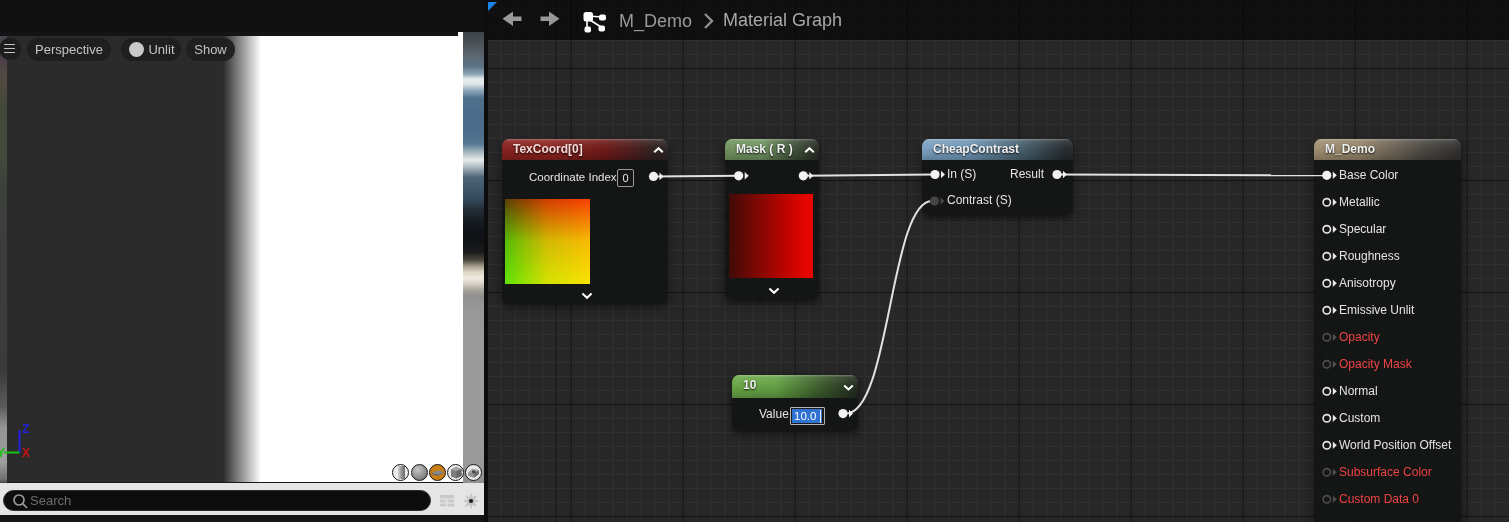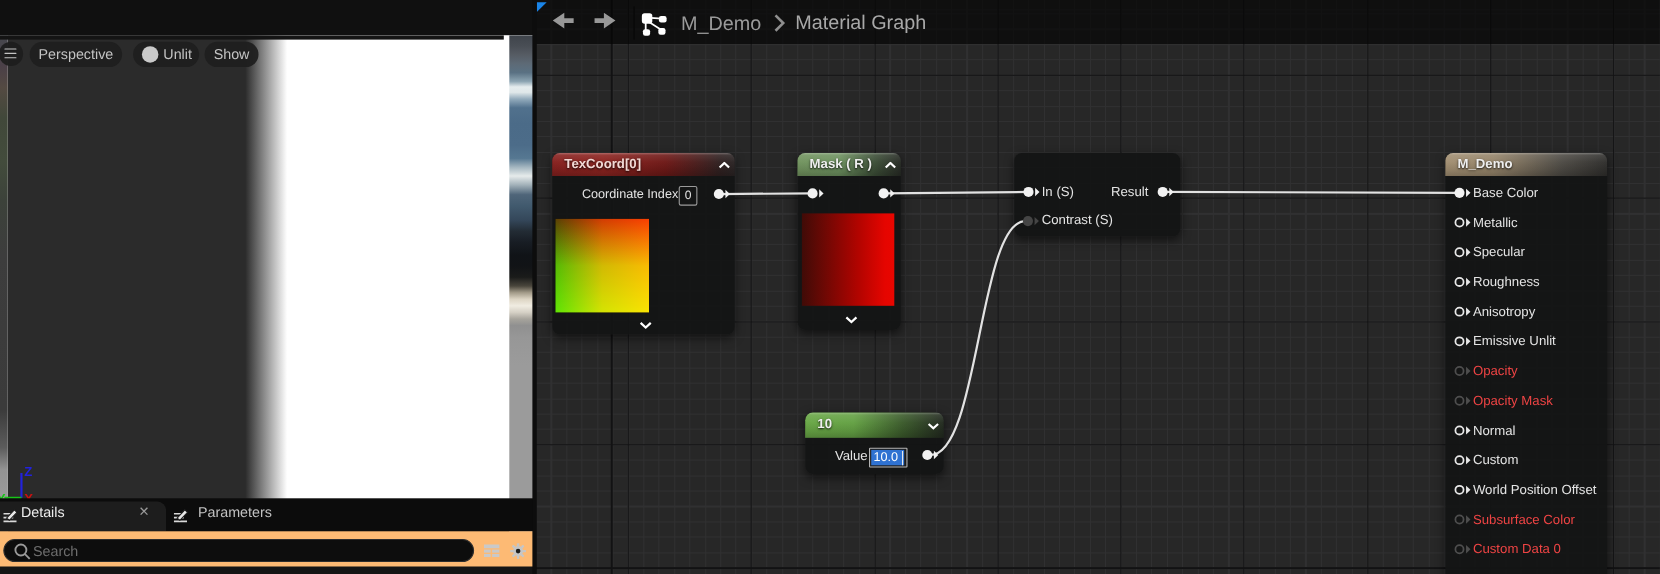--- a/index.html
+++ b/index.html
@@ -32,21 +32,21 @@
 
   
   .shapebtn{position:absolute;top:432px;width:17px;height:17px;border-radius:50%;
      border:1.4px solid #161616;box-sizing:border-box;background:#ececec;}
 
   
   #tabbar{left:0;top:453px;width:486px;height:30px;background:#0c0c0c;}
   #tab-details{left:0;top:3px;width:151px;height:27px;background:#1d1d1d;border-radius:0 8px 0 0;}
   .tabtxt{position:absolute;top:5px;font-size:13px;}
   
-  #searchrow{left:0;top:483px;width:486px;height:36px;background:#fdba74;}
+  #searchrow{left:0;top:483px;width:486px;height:36px;background:#e5e5e5;}
   #searchpill{left:3px;top:7px;width:428px;height:21px;border-radius:11px;
      background:#0d0d0d;border:1px solid #2d2d2d;box-sizing:border-box;}
   #lbot{left:0;top:515px;width:486px;height:7px;background:#151515;}
 
   
   #graph{left:486px;top:0;width:1023px;height:522px;background-color:#272727;
     background-image:
       repeating-linear-gradient(to right,#121213 0 1px,transparent 1px 112px),
       repeating-linear-gradient(to bottom,#121213 0 1px,transparent 1px 112px),
       repeating-linear-gradient(to right,#303031 0 1px,transparent 1px 14px),
@@ -127,20 +127,24 @@
       </svg>
     </div>
   <div class="abs" style="left:4px;top:55px;width:84px;height:84px;
       background:linear-gradient(to right,#400b07 0%,#b00400 60%,#e50500 90%,#e80600 100%);"></div>
   <svg class="abs" style="left:43px;top:148px" width="12" height="8" viewBox="0 0 12 8">
       <path d="M 1.4 1.5 L 6 5.8 L 10.6 1.5" stroke="#fff" stroke-width="2" fill="none"></path>
     </svg>
 </div>
 
 <div class="node" style="left:922px;top:139px;width:151px;height:76px;">
+  <div class="nhead" style="background:linear-gradient(to right,#7ba2c2 0%,#6f96b6 30%,#47616f 65%,#272b2e 95%);">
+      <div class="sheen"></div>
+  <div class="ntitle">CheapContrast</div>
+    </div>
   <div class="nlabel" style="left:25px;top:28px;">In (S)</div>
   <div class="nlabel" style="left:88px;top:28px;">Result</div>
   <div class="nlabel" style="left:25px;top:54px;">Contrast (S)</div>
 </div>
 
 <div class="node" style="left:732px;top:375px;width:126px;height:56px;">
   <div class="nhead" style="height:23px;background:linear-gradient(to right,#69a746 0%,#64a144 35%,#3c5c2c 70%,#232a20 100%);">
       <div class="sheen"></div>
   <div class="ntitle">10</div>
     </div>
@@ -284,42 +288,20 @@
     <div class="shapebtn" style="left:465px;">
         <svg width="15" height="15" style="position:absolute;left:0;top:0">
           <path d="M 2.2 7.5 L 6.5 3.8 L 12.8 5.2 L 12.8 9 L 8.2 12.8 L 2.2 11 Z" fill="#909090"></path>
           <path d="M 2.2 7.5 L 6.5 3.8 L 12.8 5.2 L 8.4 8.6 Z" fill="#a8a8a8"></path>
           <path d="M 6.2 5.2 L 9.6 6 L 9.6 8.8 L 6.2 8 Z" fill="#3f3f3f"></path>
           <path d="M 8.2 12.8 L 12.8 9 L 12.8 5.2 L 8.4 8.6 Z" fill="#6a6a6a"></path>
         </svg>
       </div>
     <div class="abs" style="left:7px;top:450px;width:456px;height:3px;background:#191919;"></div>
   </div>
-  <div class="abs" id="tabbar">
-    <div class="abs" id="tab-details"></div>
-    <svg class="abs" style="left:3px;top:9px" width="14" height="14" viewBox="0 0 14 14">
-      <g stroke="#d8d8d8" stroke-width="1.5">
-          <line x1="0" y1="5" x2="8" y2="5"></line>
-          <line x1="0" y1="8.5" x2="9" y2="8.5"></line>
-          <line x1="0" y1="12" x2="12" y2="12"></line>
-        </g>
-      <path d="M 3 9 L 10 1.5 L 12.5 3.8 L 5.5 11 Z" fill="#e8e8e8" stroke="#1d1d1d" stroke-width="1"></path>
-    </svg>
-    <div class="tabtxt" style="left:19px;color:#ededed;">Details</div>
-    <div class="tabtxt" style="left:126px;color:#9a9a9a;font-size:12px;">✕</div>
-    <svg class="abs" style="left:158px;top:9px" width="14" height="14" viewBox="0 0 14 14">
-      <g stroke="#d8d8d8" stroke-width="1.5">
-          <line x1="0" y1="5" x2="8" y2="5"></line>
-          <line x1="0" y1="8.5" x2="9" y2="8.5"></line>
-          <line x1="0" y1="12" x2="12" y2="12"></line>
-        </g>
-      <path d="M 3 9 L 10 1.5 L 12.5 3.8 L 5.5 11 Z" fill="#e8e8e8" stroke="#1d1d1d" stroke-width="1"></path>
-    </svg>
-    <div class="tabtxt" style="left:180px;color:#c2c2c2;">Parameters</div>
-  </div>
   <div class="abs" id="searchrow">
     <div class="abs" id="searchpill"></div>
     <svg class="abs" style="left:12px;top:10px" width="17" height="17" viewBox="0 0 17 17">
       <circle cx="7" cy="7" r="5" fill="none" stroke="#9a9a9a" stroke-width="1.7"></circle>
       <line x1="10.7" y1="10.7" x2="15" y2="15" stroke="#9a9a9a" stroke-width="1.7"></line>
     </svg>
     <div class="abs" style="left:30px;top:10px;font-size:13px;color:#6d6d6d;">Search</div>
     <svg class="abs" style="left:439px;top:10px" width="16" height="16" viewBox="0 0 16 16">
       <g fill="#c9c9c9">
           <rect x="1" y="2" width="14" height="3.4"></rect>

